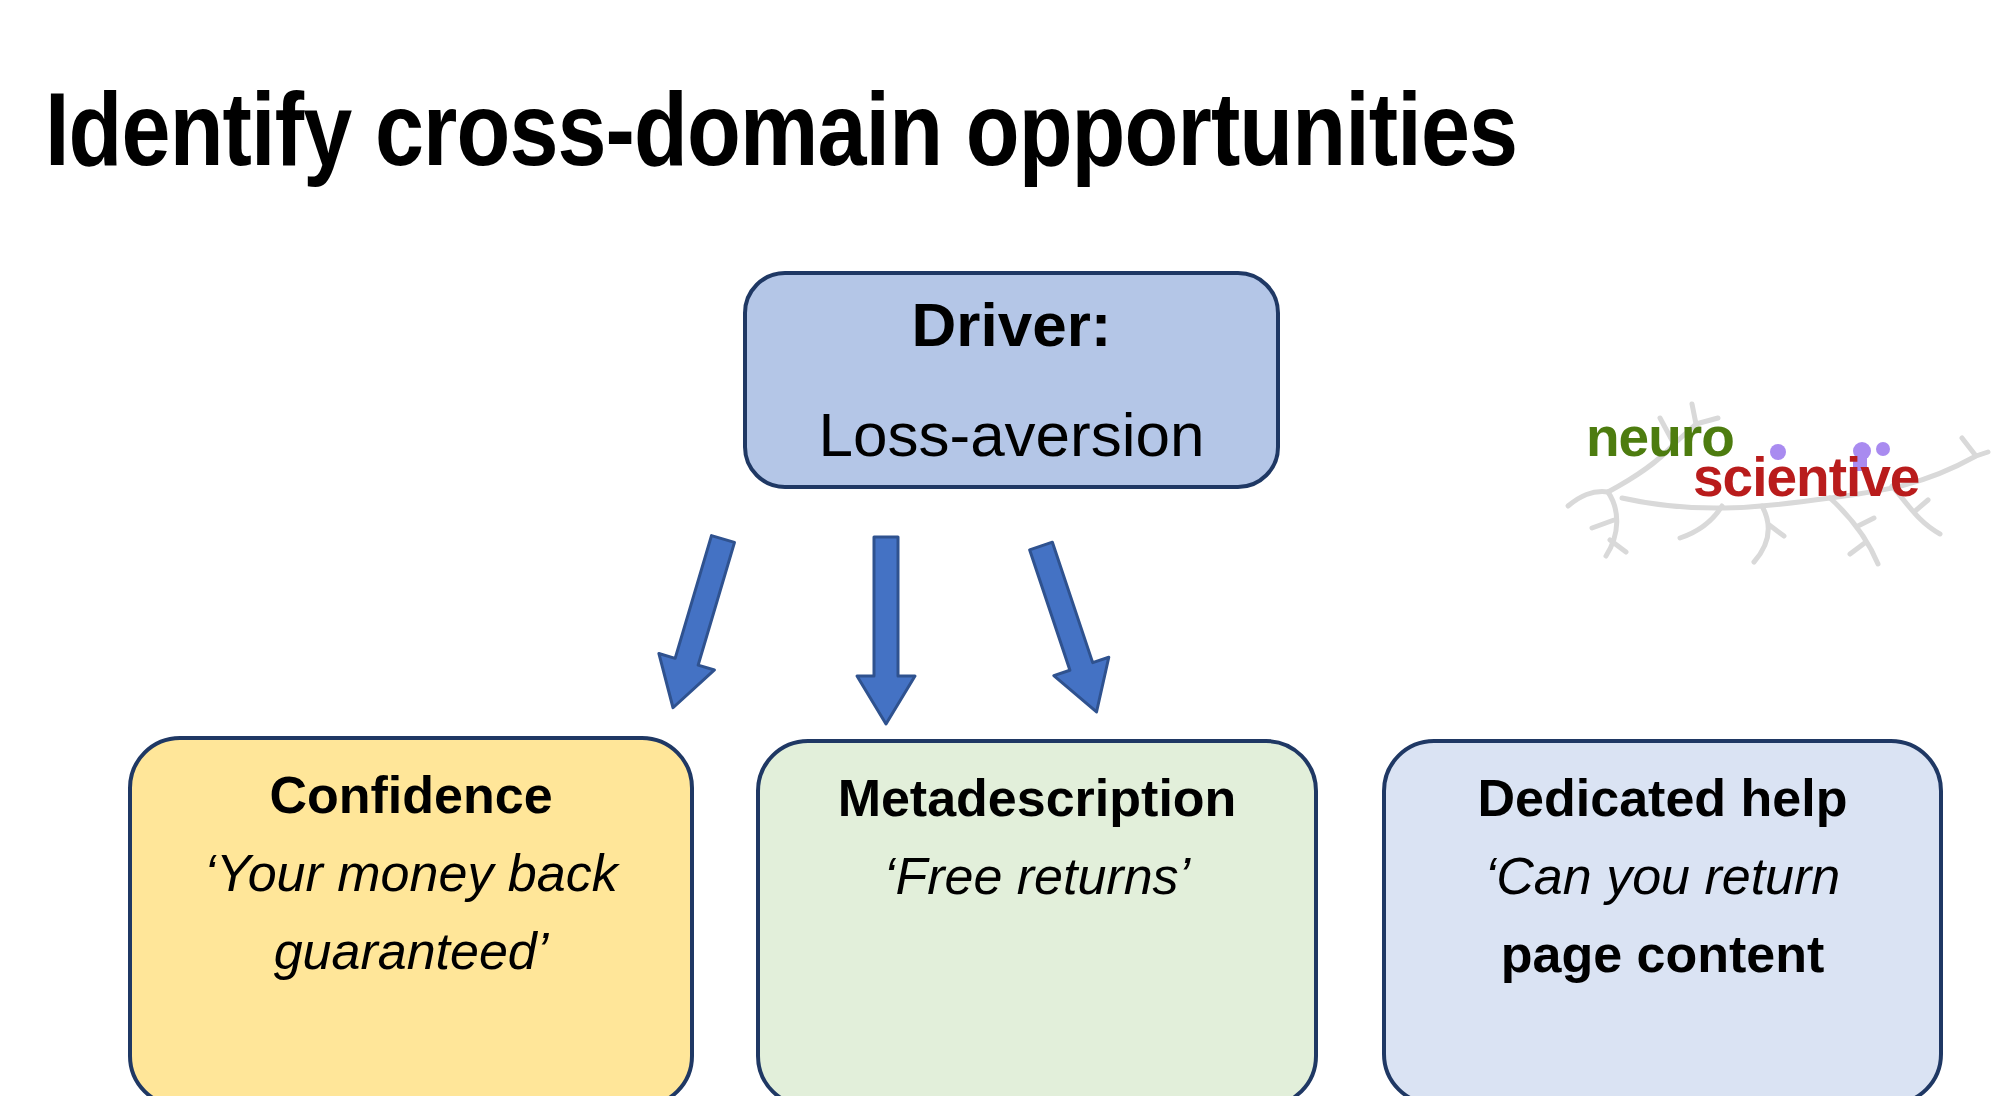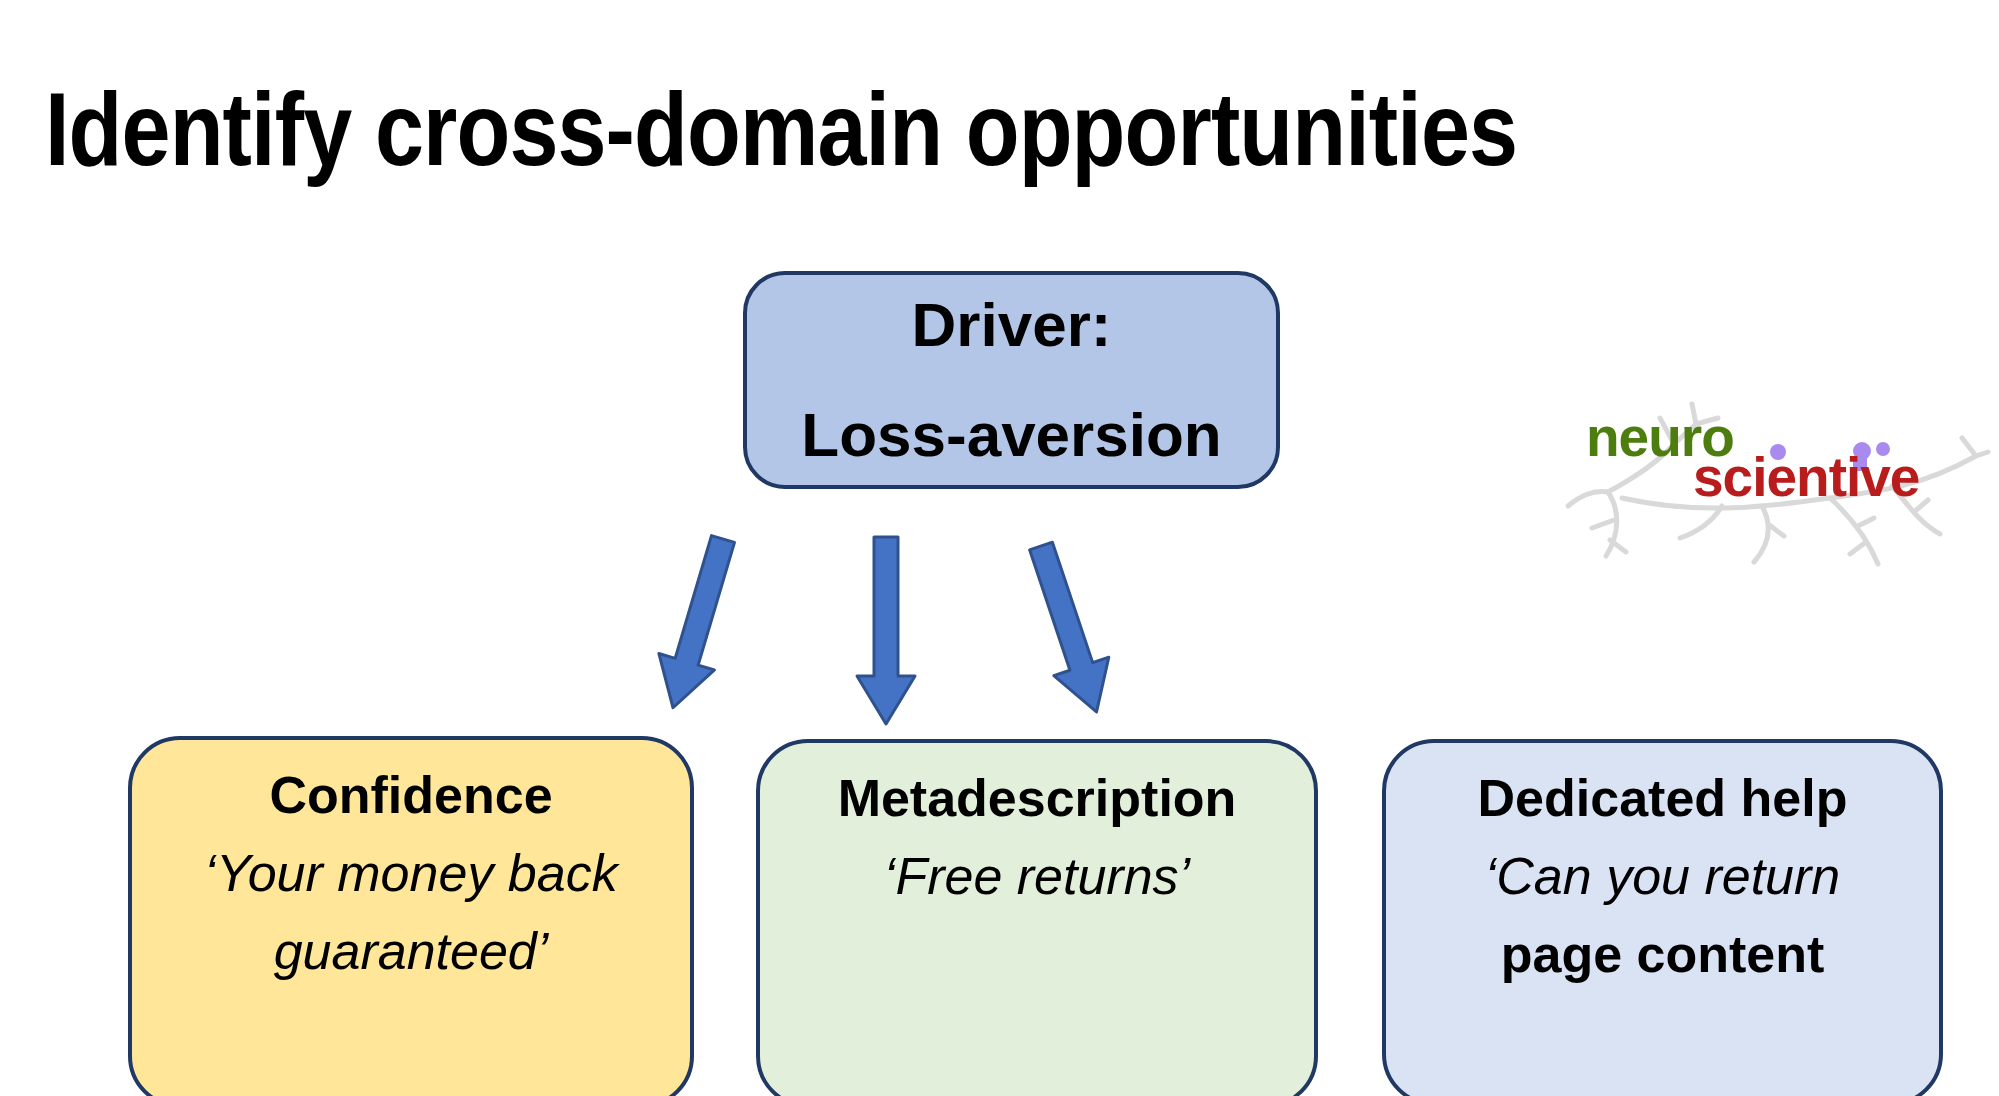--- a/index.html
+++ b/index.html
@@ -29,21 +29,21 @@
     box-sizing:border-box;
     text-align:center;
   }
   .driver-box {
     left:743px; top:237px; width:537px; height:218px;
     border-radius:42px;
     display:flex; flex-direction:column; justify-content:center;
     gap:36px; font-size:62px; line-height:1.1;
   }
   .driver-label { font-weight:bold; }
-  .driver-value { font-weight:bold; }
+  .driver-value { font-weight:normal; }
 
   .tactic {
     padding-top:16px;
     font-size:52px; line-height:1.5;
   }
   .tactic .line { display:block; }
   .tactic .label { font-weight:bold; }
   .tactic .example { font-style:italic; font-weight:normal; }
 
   .tactic-1 { left:128px;  top:702px; width:566px; height:372px; }

